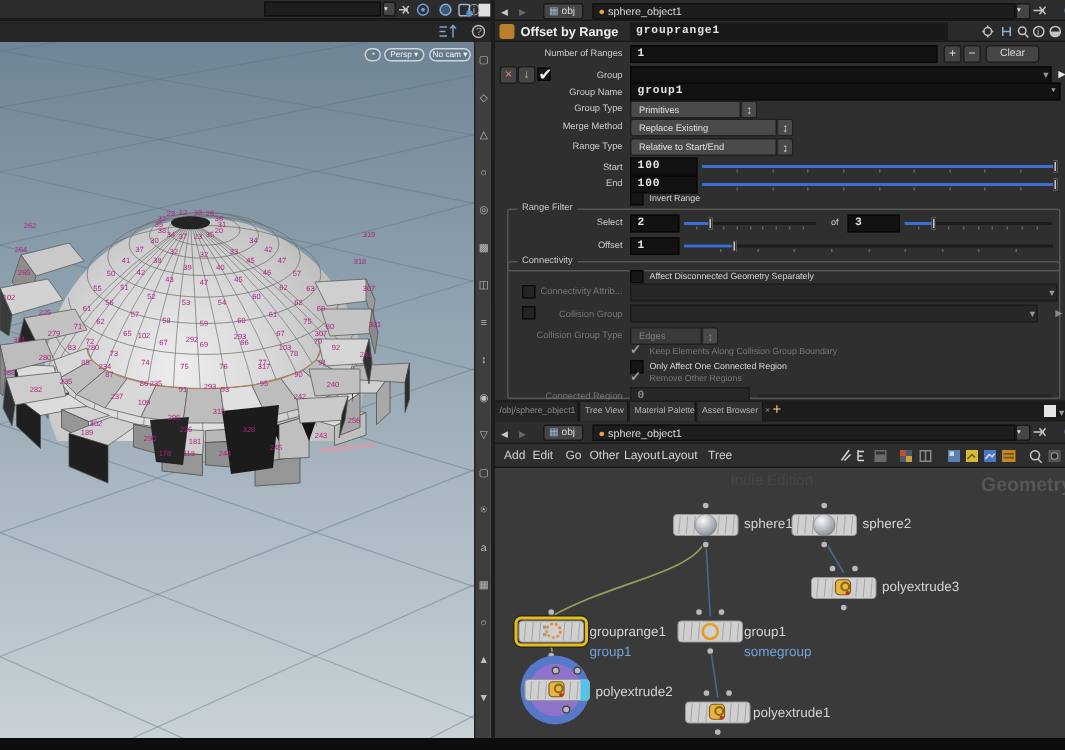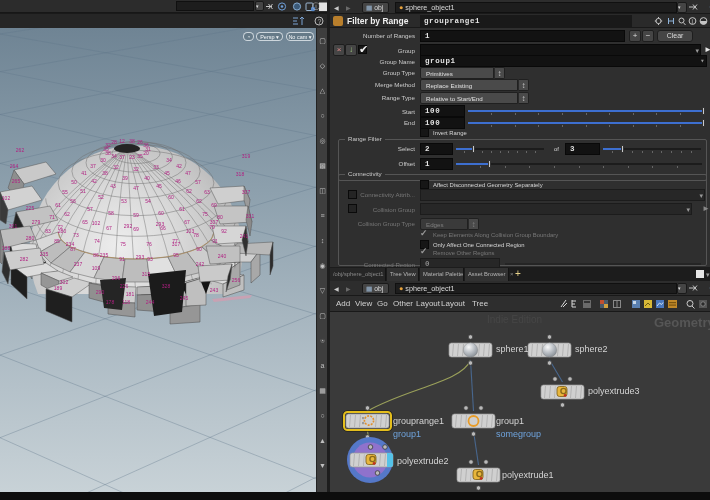--- a/index.html
+++ b/index.html
@@ -405,21 +405,21 @@
     <svg width="34" height="12" style="position:absolute;left:358px;top:1px">
      <g stroke="#c4c4c4" stroke-width="1" fill="none">
       <path d="M1,6 h7 M5,3.5 l4,5 M9,3.5 l-4,5"></path>
       <circle cx="26" cy="6" r="3.8" stroke="#7a9fc8"></circle>
           <circle cx="26" cy="6" r="1.4" fill="#7a9fc8" stroke="none"></circle>
      </g>
     </svg>
   </div>
   <div id="phead">
     <div style="position:absolute;left:3px;top:2px;width:10px;height:10px;background:#b97f2c;border-radius:2px"></div>
-    <div style="position:absolute;left:17px;top:2px;font-size:8.5px;font-weight:bold;color:#efefef">Filter by Range</div>
+    <div style="position:absolute;left:17px;top:2px;font-size:8.5px;font-weight:bold;color:#efefef">Offset by Range</div>
     <div class="fld mono" style="left:90px;top:0.5px;width:212px;border:none;background:#191919;line-height:12px">grouprange1</div>
     <svg width="56" height="12" style="position:absolute;left:324px;top:1px">
      <g stroke="#c4c4c4" fill="none" stroke-width="1">
       <circle cx="4.5" cy="6" r="2.6"></circle>
           <path d="M4.5,2 v1.6 M4.5,8.4 v1.6 M0.8,6 h1.6 M6.6,6 h1.6"></path>
       <path d="M14.5,3 v6 M19.5,3 v6 M14.5,6 h5" stroke="#8fb3d9"></path>
       <circle cx="27.5" cy="5.5" r="2.5"></circle>
           <line x1="29.3" y1="7.5" x2="31.5" y2="10"></line>
       <circle cx="38.5" cy="6" r="3.4"></circle>
           <text x="37.4" y="8.5" font-size="6.5" fill="#c4c4c4" stroke="none">i</text>
@@ -624,21 +624,21 @@
   <svg width="34" height="12" style="position:absolute;left:358px;top:1px">
    <g stroke="#c4c4c4" stroke-width="1" fill="none">
     <path d="M1,6 h7 M5,3.5 l4,5 M9,3.5 l-4,5"></path>
     <circle cx="26" cy="6" r="3.8" stroke="#7a9fc8"></circle>
         <circle cx="26" cy="6" r="1.4" fill="#7a9fc8" stroke="none"></circle>
    </g>
   </svg>
 </div>
 <div class="abs" id="nmenu">
   <div class="mi" style="left:6px">Add</div>
-    <div class="mi" style="left:25px">View</div>
+    <div class="mi" style="left:25px">Edit</div>
   <div class="mi" style="left:47px">Go</div>
     <div class="mi" style="left:63px">Other</div>
   <div class="mi" style="left:86px">Layout</div>
     <div class="mi" style="left:111px">Layout</div>
   <div class="mi" style="left:142px">Tree</div>
   <svg width="150" height="14" style="position:absolute;left:228px;top:1px">
    <g stroke="#d8d8d8" stroke-width="1" fill="none">
     <path d="M3,10 L8,3 M5,10 L9,6"></path> 
         <path d="M14,3 v7 M14,4 h4 M14,7 h3 M14,10 h4"></path>
    </g>

